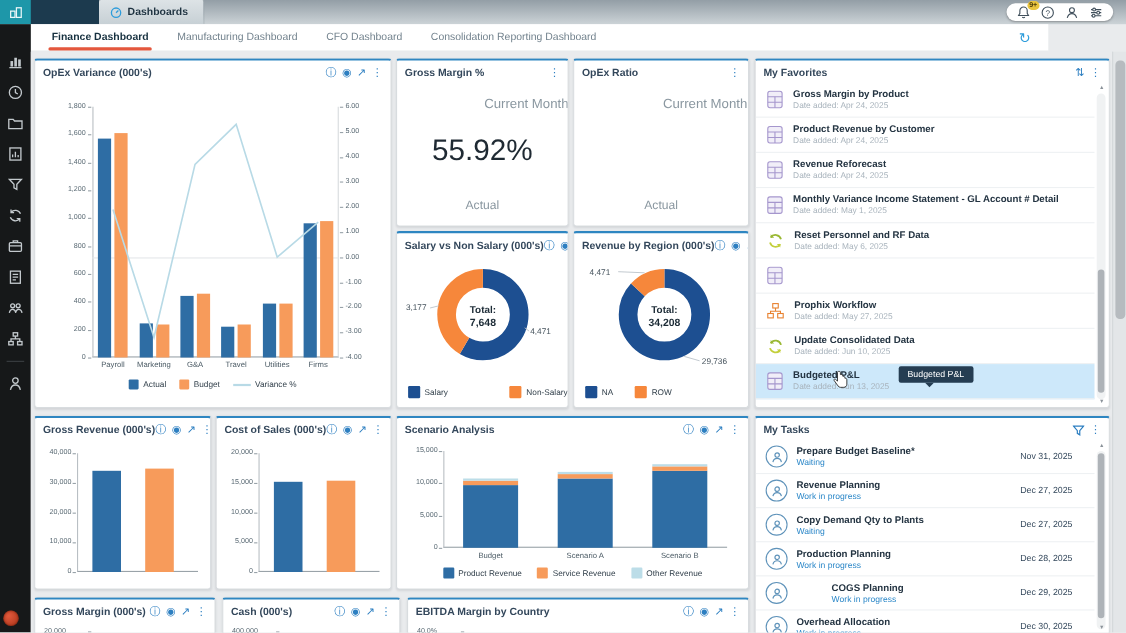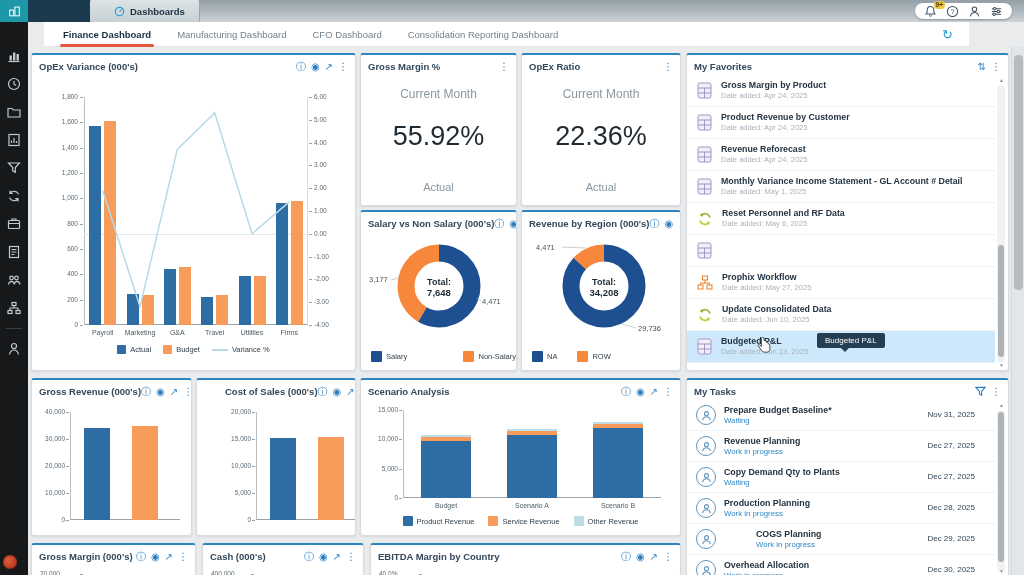--- a/index.html
+++ b/index.html
@@ -4,53 +4,53 @@
 <style>
   html,body{margin:0;padding:0;width:1024px;height:575px;overflow:hidden;background:#e9ebed;
     font-family:"Liberation Sans",sans-serif;position:relative;}
   *{box-sizing:border-box;}
   
   .topbar{position:absolute;left:0;top:0;width:1024px;height:22px;
     background:linear-gradient(#939ea6,#ccd3d7);}
   .topbar-navy{position:absolute;left:0;top:0;width:90px;height:22px;background:#1c3a4e;}
   .logo-sq{position:absolute;left:0;top:0;width:28px;height:22px;background:#1e97a9;
     display:flex;align-items:center;justify-content:center;}
-  .workspace-tab{position:absolute;left:90px;top:0;height:22px;padding:0 14px 0 24px;
+  .workspace-tab{position:absolute;left:90px;top:0;height:22px;padding:0 14px 0 10px;
     background:linear-gradient(#dde3e6,#c7d0d5);display:flex;align-items:center;gap:5px;
     border-right:1px solid #9aa5ac;border-radius:2px 2px 0 0;}
   .workspace-tab span{font-size:9.5px;font-weight:700;color:#1e3240;}
   .topbar-pill{position:absolute;right:12px;top:3px;height:16px;background:#fff;border-radius:9px;
     display:flex;align-items:center;gap:9px;padding:0 9px;box-shadow:0 1px 2px rgba(0,0,0,.3);}
   .bell-wrap{position:relative;display:flex;}
   .badge{position:absolute;top:-4px;right:-8px;background:#e9c43e;color:#4a3a08;font-size:6.5px;
     font-weight:700;border-radius:6px;padding:0 2px;line-height:8px;}
   
-  .tabbar{position:absolute;left:44px;top:22px;width:925px;height:25px;background:#fff;
-    border-bottom:1px solid #e2e5e7;display:flex;align-items:center;padding-left:6px;}
+  .tabbar{position:absolute;left:28px;top:22px;width:925px;height:25px;background:#fff;
+    border-bottom:1px solid #e2e5e7;display:flex;align-items:flex-end;padding-left:6px;}
   .tab{position:relative;padding:0 13px;font-size:9.5px;line-height:25px;color:#72828d;cursor:pointer;white-space:nowrap;}
   .tab.active{color:#16303f;font-weight:700;}
   .tab.active .underline{position:absolute;left:10px;right:10px;bottom:0;height:3px;background:#e4573d;border-radius:2px;}
   .refresh{position:absolute;right:16px;top:0;line-height:25px;color:#2d9cdb;font-size:13px;cursor:pointer;}
   
   .sidebar{position:absolute;left:0;top:22px;width:28px;height:553px;background:#161819;
     display:flex;flex-direction:column;align-items:center;padding-top:26px;gap:12px;}
   .sb-icon{width:16px;height:16px;color:#c3c9cd;cursor:pointer;}
   .sb-sep{width:16px;height:1px;background:#3a3f42;}
   
   .content-bg{position:absolute;left:28px;top:47px;width:996px;height:528px;background:#e9ebed;}
   .card{position:absolute;background:#fff;border:1px solid #d8dcdf;border-top:2px solid #2e86c1;
     border-radius:3px;box-shadow:0 1px 2px rgba(30,40,50,.1);overflow:hidden;}
   #card-opex{left:31px;top:53px;width:325px;height:318px;}
   #card-gm-pct{left:360px;top:53px;width:157px;height:153px;}
   #card-opex-ratio{left:521px;top:53px;width:160px;height:153px;}
   #card-favorites{left:686px;top:53px;width:323px;height:318px;}
   #card-salary{left:360px;top:210px;width:157px;height:161px;}
   #card-region{left:521px;top:210px;width:160px;height:161px;}
   #card-gross-rev{left:31px;top:378px;width:161px;height:158px;}
-  #card-cos{left:196px;top:378px;width:160px;height:158px;padding-left:21px;}
+  #card-cos{left:196px;top:378px;width:160px;height:158px;}
   #card-scenario{left:360px;top:378px;width:321px;height:158px;}
   #card-tasks{left:686px;top:378px;width:323px;height:199px;}
   #card-gm000{left:31px;top:543px;width:165px;height:34px;}
   #card-cash{left:202px;top:543px;width:162px;height:34px;}
   #card-ebitda{left:370px;top:543px;width:311px;height:34px;}
   .card-head{display:flex;justify-content:space-between;align-items:center;height:20px;padding:3px 7px 0;}
   .card-title{font-size:9.5px;font-weight:600;color:#33475b;white-space:nowrap;}
   .card-icons{display:flex;gap:5px;align-items:center;color:#2d7fc1;}
   .hicon{font-size:10px;line-height:11px;cursor:pointer;}
   .card-body{position:relative;width:100%;height:calc(100% - 20px);}
@@ -60,21 +60,21 @@
   .dash{position:absolute;width:3px;height:1px;background:#98a2a9;}
   .plotbox{position:absolute;border-left:1px solid #b9bfc4;border-bottom:1px solid #9aa3a9;}
   .plotbox.rline{border-right:1px solid #d7dbde;}
   .bar{position:absolute;}
   .xlab{position:absolute;font-size:7px;color:#4a5a64;text-align:center;}
   .legend{position:absolute;display:flex;justify-content:center;align-items:center;gap:12px;width:100%;}
   .legend .li{display:flex;align-items:center;gap:4px;font-size:7.5px;color:#33414c;}
   .sq{width:9px;height:9px;border-radius:1px;}
   .linesample{width:16px;height:2px;}
   
-  .kpi-period{position:absolute;top:12px;width:100%;text-align:center;font-size:12px;color:#8a97a0;}
+  .kpi-period{position:absolute;top:12px;width:100%;text-align:center;font-size:12px;color:#8a97a0;margin-left:40px;}
   .kpi-value{position:absolute;top:46px;width:100%;text-align:center;font-size:27px;color:#1f2a33;}
   .kpi-caption{position:absolute;bottom:12px;width:100%;text-align:center;font-size:11px;color:#8a97a0;}
   
   .panel-row{position:relative;display:flex;align-items:center;border-bottom:1px solid #eef1f3;cursor:pointer;}
   .fav-row{height:32px;padding-left:10px;gap:9px;}
   .fav-row.selected{background:#cde8fa;}
   .fav-title{font-size:8.8px;font-weight:700;color:#243442;line-height:11px;}
   .fav-date{font-size:7.6px;color:#a8b3bc;line-height:10px;}
   .task-row{height:31px;padding-left:9px;gap:8px;}
   .task-title{font-size:8.8px;font-weight:700;color:#243442;line-height:11px;}
@@ -339,21 +339,20 @@
   </section>
 <section class="card" id="card-opex-ratio">
     <div class="card-head">
       <div class="card-title">OpEx Ratio</div>
       <span class="card-icons">
         <span class="hicon">⋮</span>
       </span>
     </div>
     <div class="card-body">
       <div class="kpi-period">Current Month</div>
-      <div class="kpi-value">22.36%</div>
       <div class="kpi-caption">Actual</div>
     </div>
   </section>
 <section class="card" id="card-favorites">
     <div class="card-head">
       <div class="card-title">My Favorites</div>
       <span class="card-icons">
         <span class="hicon">⇅</span>
         <span class="hicon">⋮</span>
       </span>

